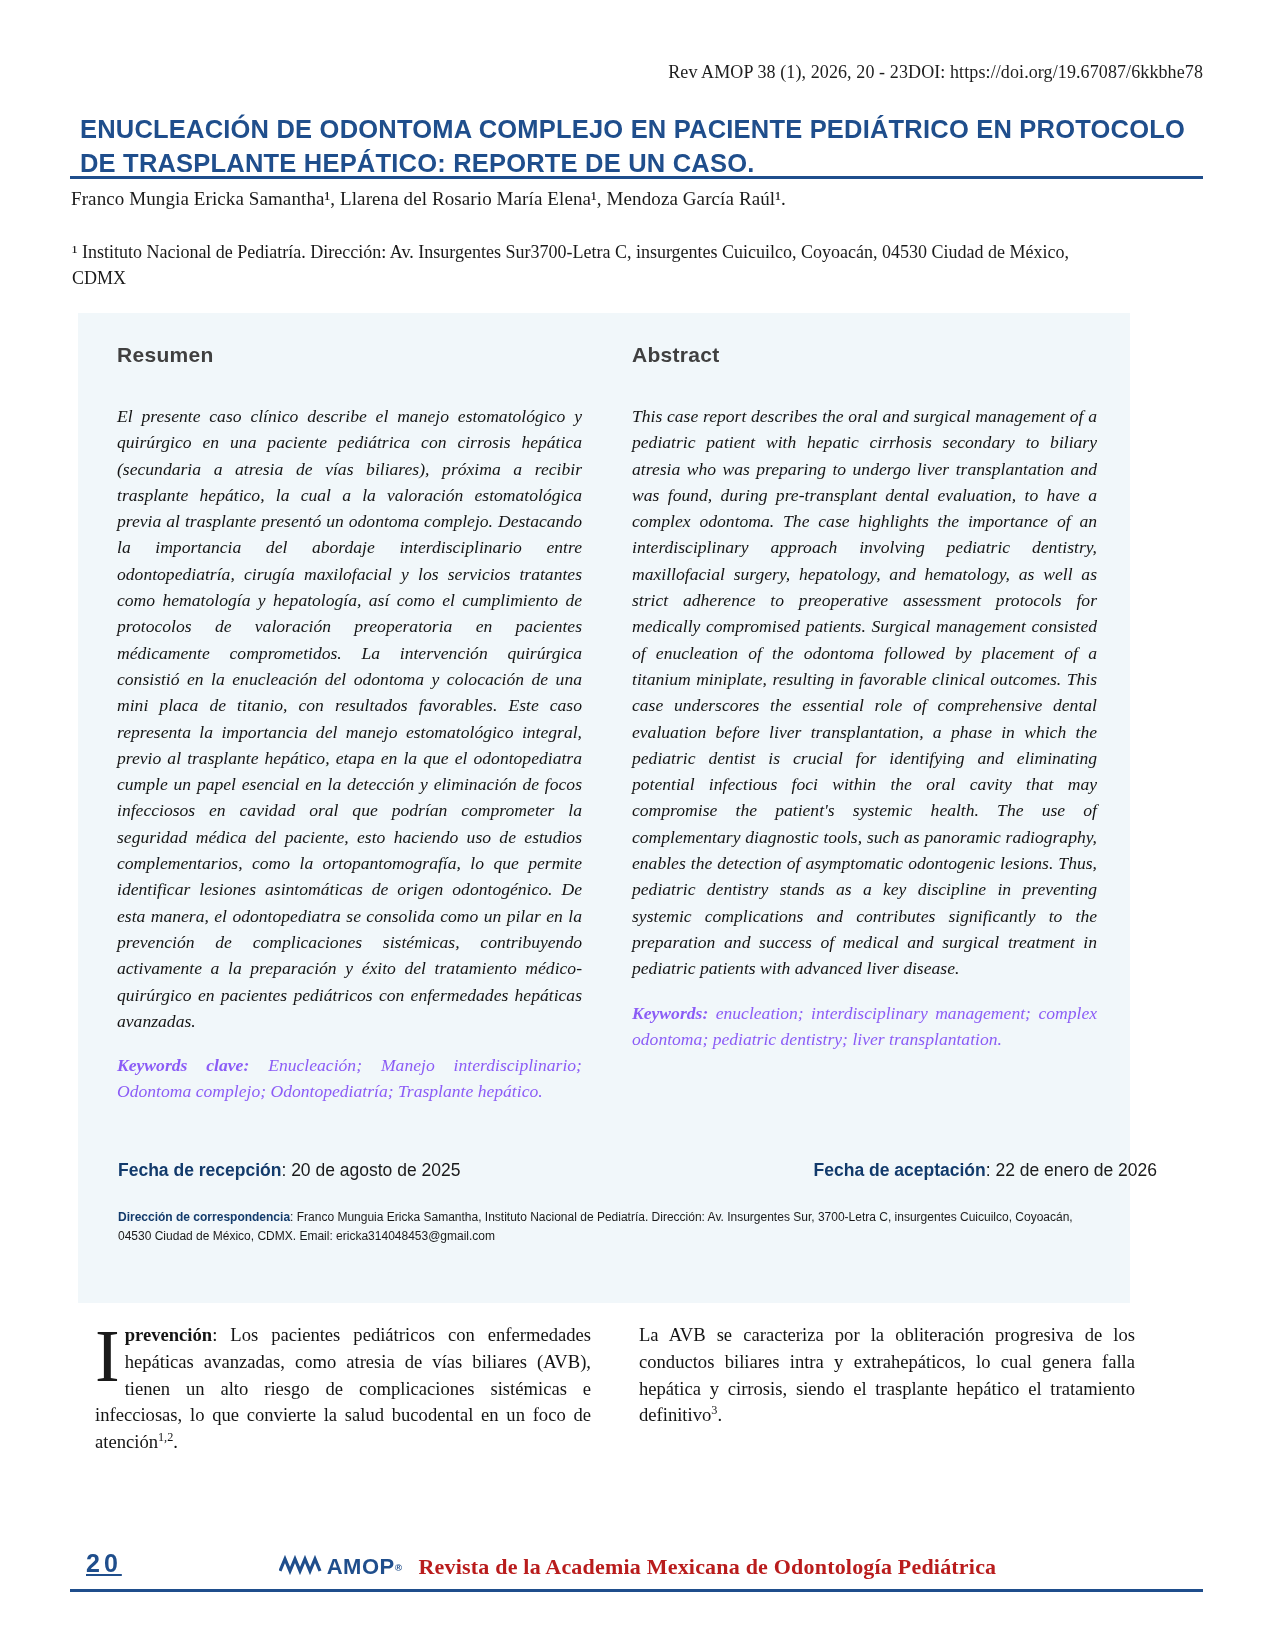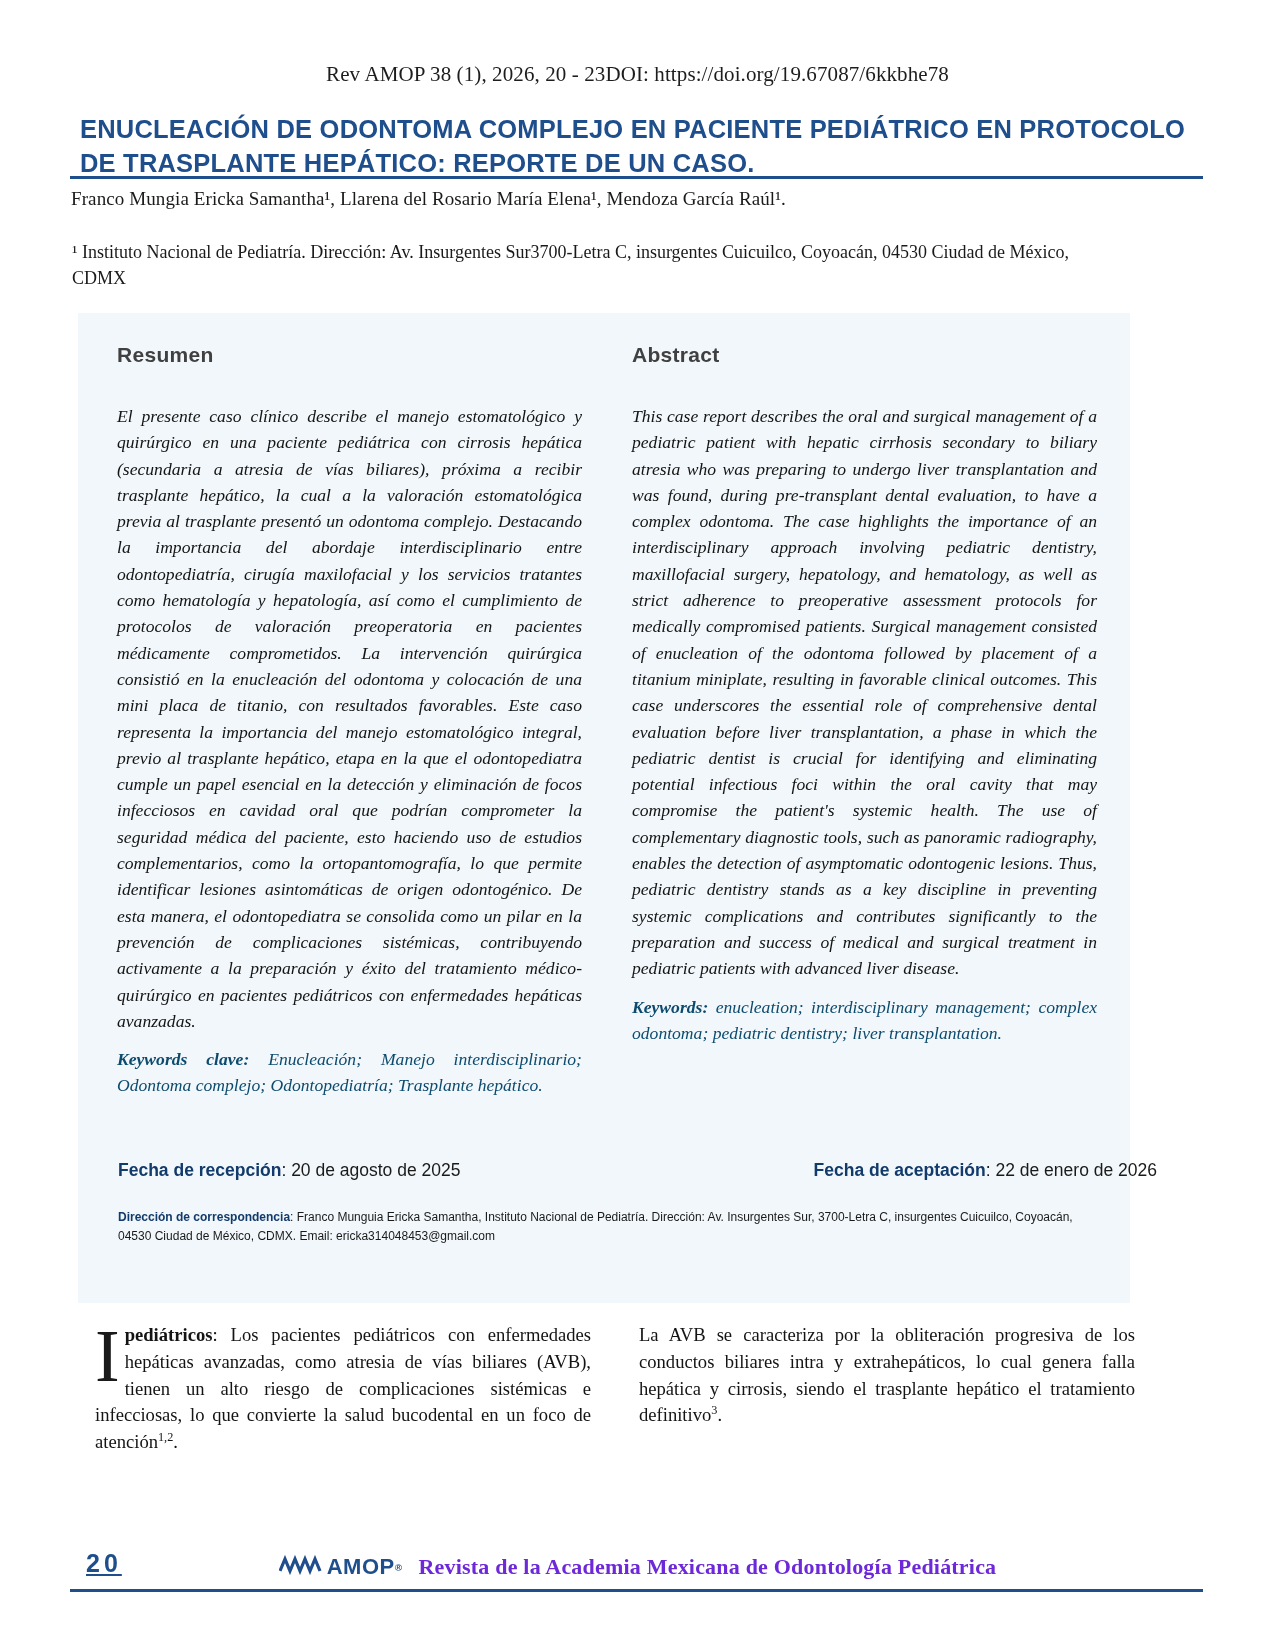--- a/index.html
+++ b/index.html
@@ -23,24 +23,24 @@
     padding: 0;
   }
 
   
   .header-row {
     position: absolute;
     top: 62px;
     left: 72px;
     right: 72px;
     display: flex;
-    justify-content: center;
+    justify-content: flex-end;
     align-items: baseline;
     font-family: "Liberation Serif", serif;
-    font-size: 21px;
+    font-size: 18px;
     color: #1d1d1d;
     letter-spacing: 0.1px;
   }
   .header-left { white-space: nowrap; }
   .header-right { white-space: nowrap; }
 
   .paper-title {
     position: absolute;
     top: 96px;
     left: 70px;
@@ -123,27 +123,27 @@
   .abs-body {
     font-family: "Liberation Serif", serif;
     font-style: italic;
     font-size: 17.6px;
     line-height: 1.495;
     text-align: justify;
     color: #141414;
     hyphens: auto;
   }
   .abs-keywords {
-    margin-top: 12px;
+    margin-top: 18px;
     font-family: "Liberation Serif", serif;
     font-style: italic;
     font-size: 17.6px;
     line-height: 1.495;
     text-align: justify;
-    color: #0c4a6e;
+    color: #8b5cf6;
   }
   .abs-keywords b { font-weight: bold; font-style: italic; }
 
   
   .dates-row {
     position: absolute;
     left: 118px;
     right: 118px;
     top: 1160px;
     display: flex;
@@ -241,21 +241,21 @@
   }
   .amop-zig {
     margin-right: 2px;
     line-height: 1;
   }
   .amop-logo sup { font-size: 0.45em; vertical-align: super; }
   .footer-journal {
     font-family: "Liberation Serif", serif;
     font-size: 22px;
     font-weight: bold;
-    color: #6d28d9;
+    color: #b91c1c;
     letter-spacing: 0.2px;
   }
 </style>
 </head>
 <body>
 
 <div class="page">
 
   <div class="header-row">
     <span class="header-left">Rev AMOP 38 (1), 2026, 20 - 23</span>
@@ -297,21 +297,21 @@
       <b>Fecha de aceptación</b><span>: 22 de enero de 2026</span>
     </div>
   </div>
 
   <div class="correspondence">
     <b>Dirección de correspondencia</b><span>: Franco Munguia Ericka Samantha, Instituto Nacional de Pediatría. Dirección: Av. Insurgentes Sur, 3700-Letra C, insurgentes Cuicuilco, Coyoacán, 04530 Ciudad de México, CDMX. Email: ericka314048453@gmail.com</span>
   </div>
 
   <div class="body-cols">
     <div class="body-col">
-      <span class="dropcap">I</span><span class="lead-bold">pediátricos</span><span>: Los pacientes pediátricos con enfermedades hepáticas avanzadas, como atresia de vías biliares (AVB), tienen un alto riesgo de complicaciones sistémicas e infecciosas, lo que convierte la salud bucodental en un foco de atención</span><sup>1,2</sup><span>.</span>
+      <span class="dropcap">I</span><span class="lead-bold">prevención</span><span>: Los pacientes pediátricos con enfermedades hepáticas avanzadas, como atresia de vías biliares (AVB), tienen un alto riesgo de complicaciones sistémicas e infecciosas, lo que convierte la salud bucodental en un foco de atención</span><sup>1,2</sup><span>.</span>
     </div>
     <div class="body-col">
       <span>La AVB se caracteriza por la obliteración progresiva de los conductos biliares intra y extrahepáticos, lo cual genera falla hepática y cirrosis, siendo el trasplante hepático el tratamiento definitivo</span><sup>3</sup><span>.</span>
     </div>
   </div>
 
   <div class="page-number">20</div>
   <div class="footer-brand">
     <span class="amop-logo">
       <span class="amop-zig">

